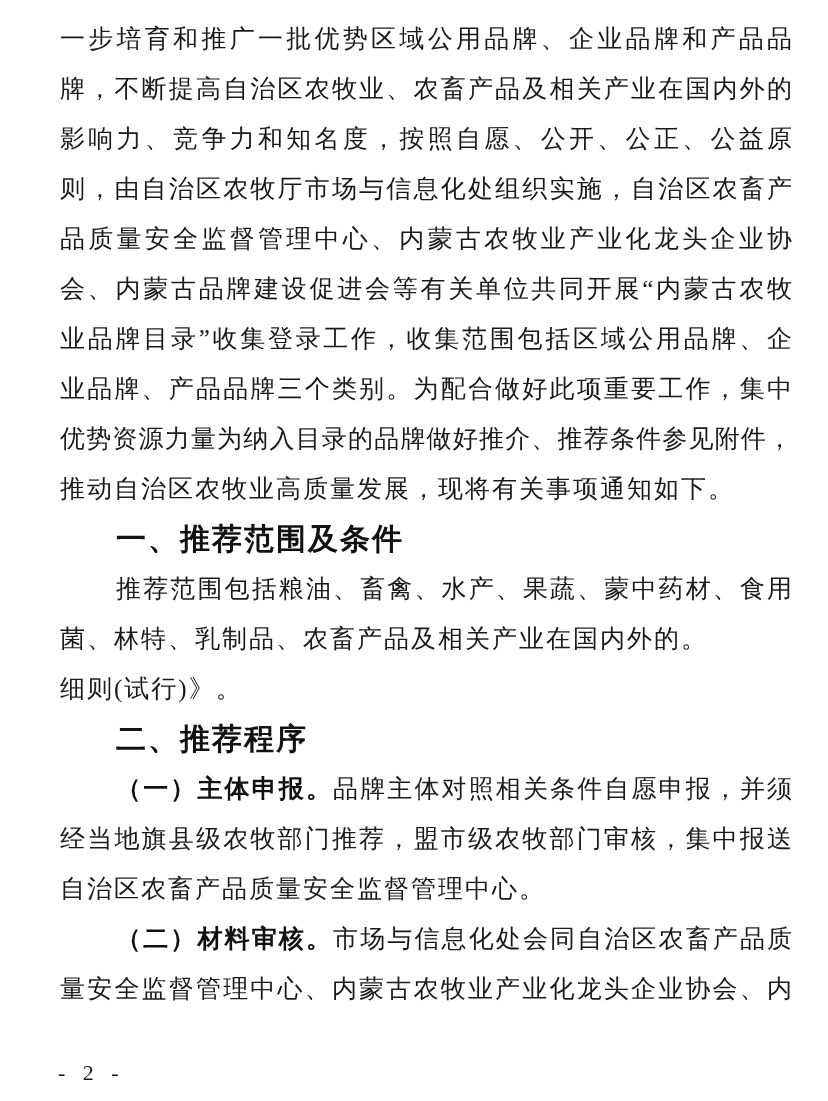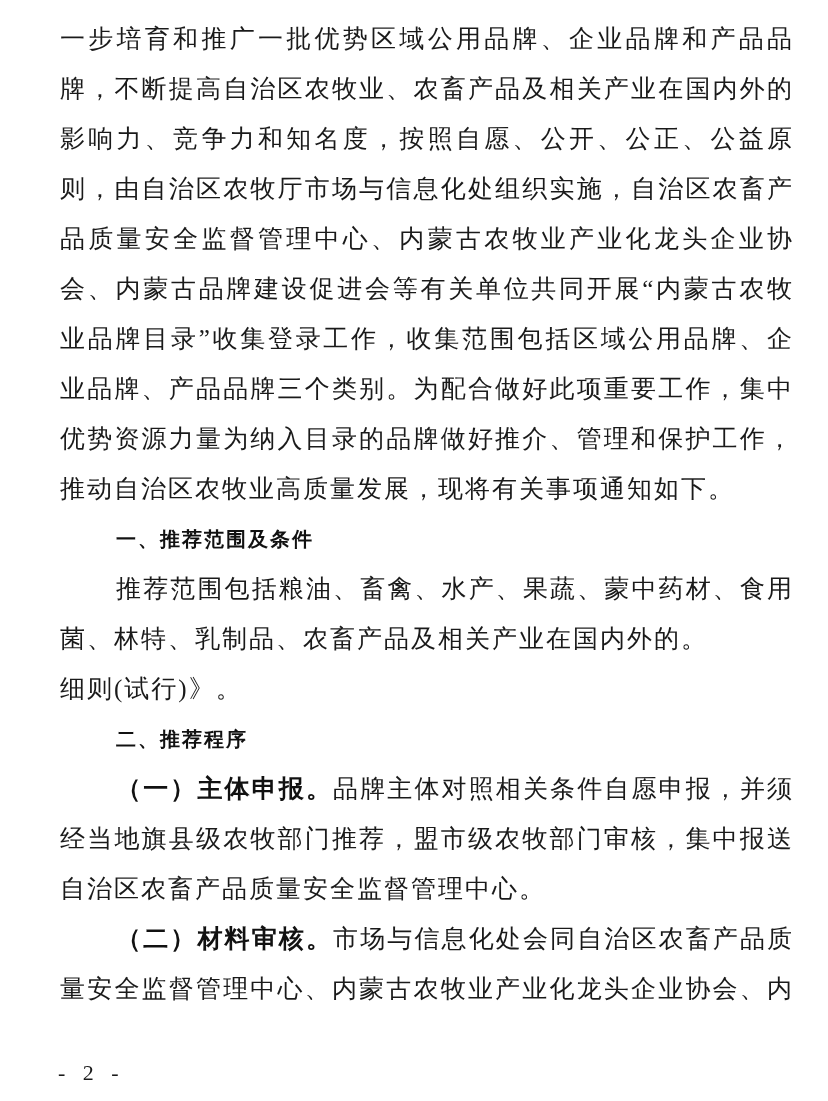--- a/index.html
+++ b/index.html
@@ -39,21 +39,21 @@
     text-align: justify;
     text-align-last: justify;
     text-justify: inter-character;
   }
   .line.indent {
     padding-left: 56px;
   }
   .line.heading {
     font-weight: 700;
     font-family: Liberation Serif, serif;
-    font-size: 20px;
+    font-size: 30px;
     letter-spacing: 2px;
     color: #111111;
   }
   .lead {
     font-weight: 700;
     font-family: Liberation Serif, serif;
     color: #111111;
   }
   .footer {
     position: absolute;
@@ -73,21 +73,21 @@
 <div class="page">
   <div class="content" id="document-body">
       <div class="line justify">一步培育和推广一批优势区域公用品牌、企业品牌和产品品</div>
       <div class="line justify">牌，不断提高自治区农牧业、农畜产品及相关产业在国内外的</div>
       <div class="line justify">影响力、竞争力和知名度，按照自愿、公开、公正、公益原</div>
       <div class="line justify">则，由自治区农牧厅市场与信息化处组织实施，自治区农畜产</div>
       <div class="line justify">品质量安全监督管理中心、内蒙古农牧业产业化龙头企业协</div>
       <div class="line justify">会、内蒙古品牌建设促进会等有关单位共同开展“内蒙古农牧</div>
       <div class="line justify">业品牌目录”收集登录工作，收集范围包括区域公用品牌、企</div>
       <div class="line justify">业品牌、产品品牌三个类别。为配合做好此项重要工作，集中</div>
-      <div class="line justify">优势资源力量为纳入目录的品牌做好推介、管理和保护工作，</div>
+      <div class="line justify">优势资源力量为纳入目录的品牌做好推介、推荐条件参见附件，</div>
       <div class="line">推动自治区农牧业高质量发展，现将有关事项通知如下。</div>
       <div class="line indent heading">一、推荐范围及条件</div>
       <div class="line justify indent">推荐范围包括粮油、畜禽、水产、果蔬、蒙中药材、食用</div>
       <div class="line">菌、林特、乳制品、农畜产品及相关产业在国内外的。</div>
       <div class="line">细则(试行)》。</div>
       <div class="line indent heading">二、推荐程序</div>
       <div class="line justify indent"><span class="lead">（一）主体申报。</span><span>品牌主体对照相关条件自愿申报，并须</span></div>
       <div class="line justify">经当地旗县级农牧部门推荐，盟市级农牧部门审核，集中报送</div>
       <div class="line">自治区农畜产品质量安全监督管理中心。</div>
       <div class="line justify indent"><span class="lead">（二）材料审核。</span><span>市场与信息化处会同自治区农畜产品质</span></div>

